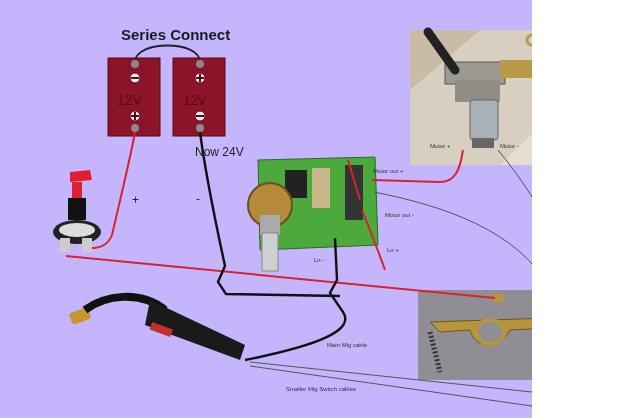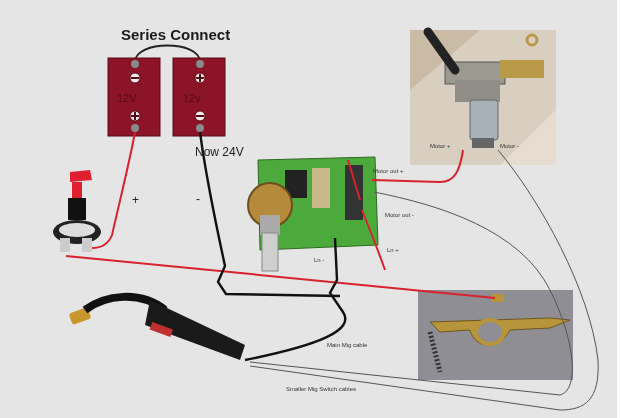--- a/index.html
+++ b/index.html
@@ -1,22 +1,22 @@
 <!DOCTYPE html>
 <html><head>
 <meta charset="utf-8">
 <style>
   html, body { margin:0; padding:0; background:#ffffff; }
-  #stage { position:relative; width:617px; height:418px; overflow:hidden; background:#e5e5e5; font-family:"Liberation Sans", sans-serif; }
+  #stage { position:relative; width:532px; height:418px; overflow:hidden; background:#c4b5fd; font-family:"Liberation Sans", sans-serif; }
   svg { position:absolute; left:0; top:0; }
   .lbl { position:absolute; color:#222; white-space:nowrap; font-family:"Liberation Sans", sans-serif; }
   .title { font-size:15px; font-weight:bold; color:#1a1a1a; }
   .mid { font-size:12px; color:#222; }
   .tiny { font-size:6px; color:#333; }
-  .batt-lbl { font-size:11px; color:#5a0a14; }
+  .batt-lbl { font-size:14px; color:#5a0a14; }
 </style>
 </head>
 <body>
 
 <div id="stage">
 <svg width="620" height="418" viewBox="0 0 620 418">
 
   <path d="M135,62 C135,40 200,40 200,62" fill="none" stroke="#222" stroke-width="2"></path>
 
   <g>

